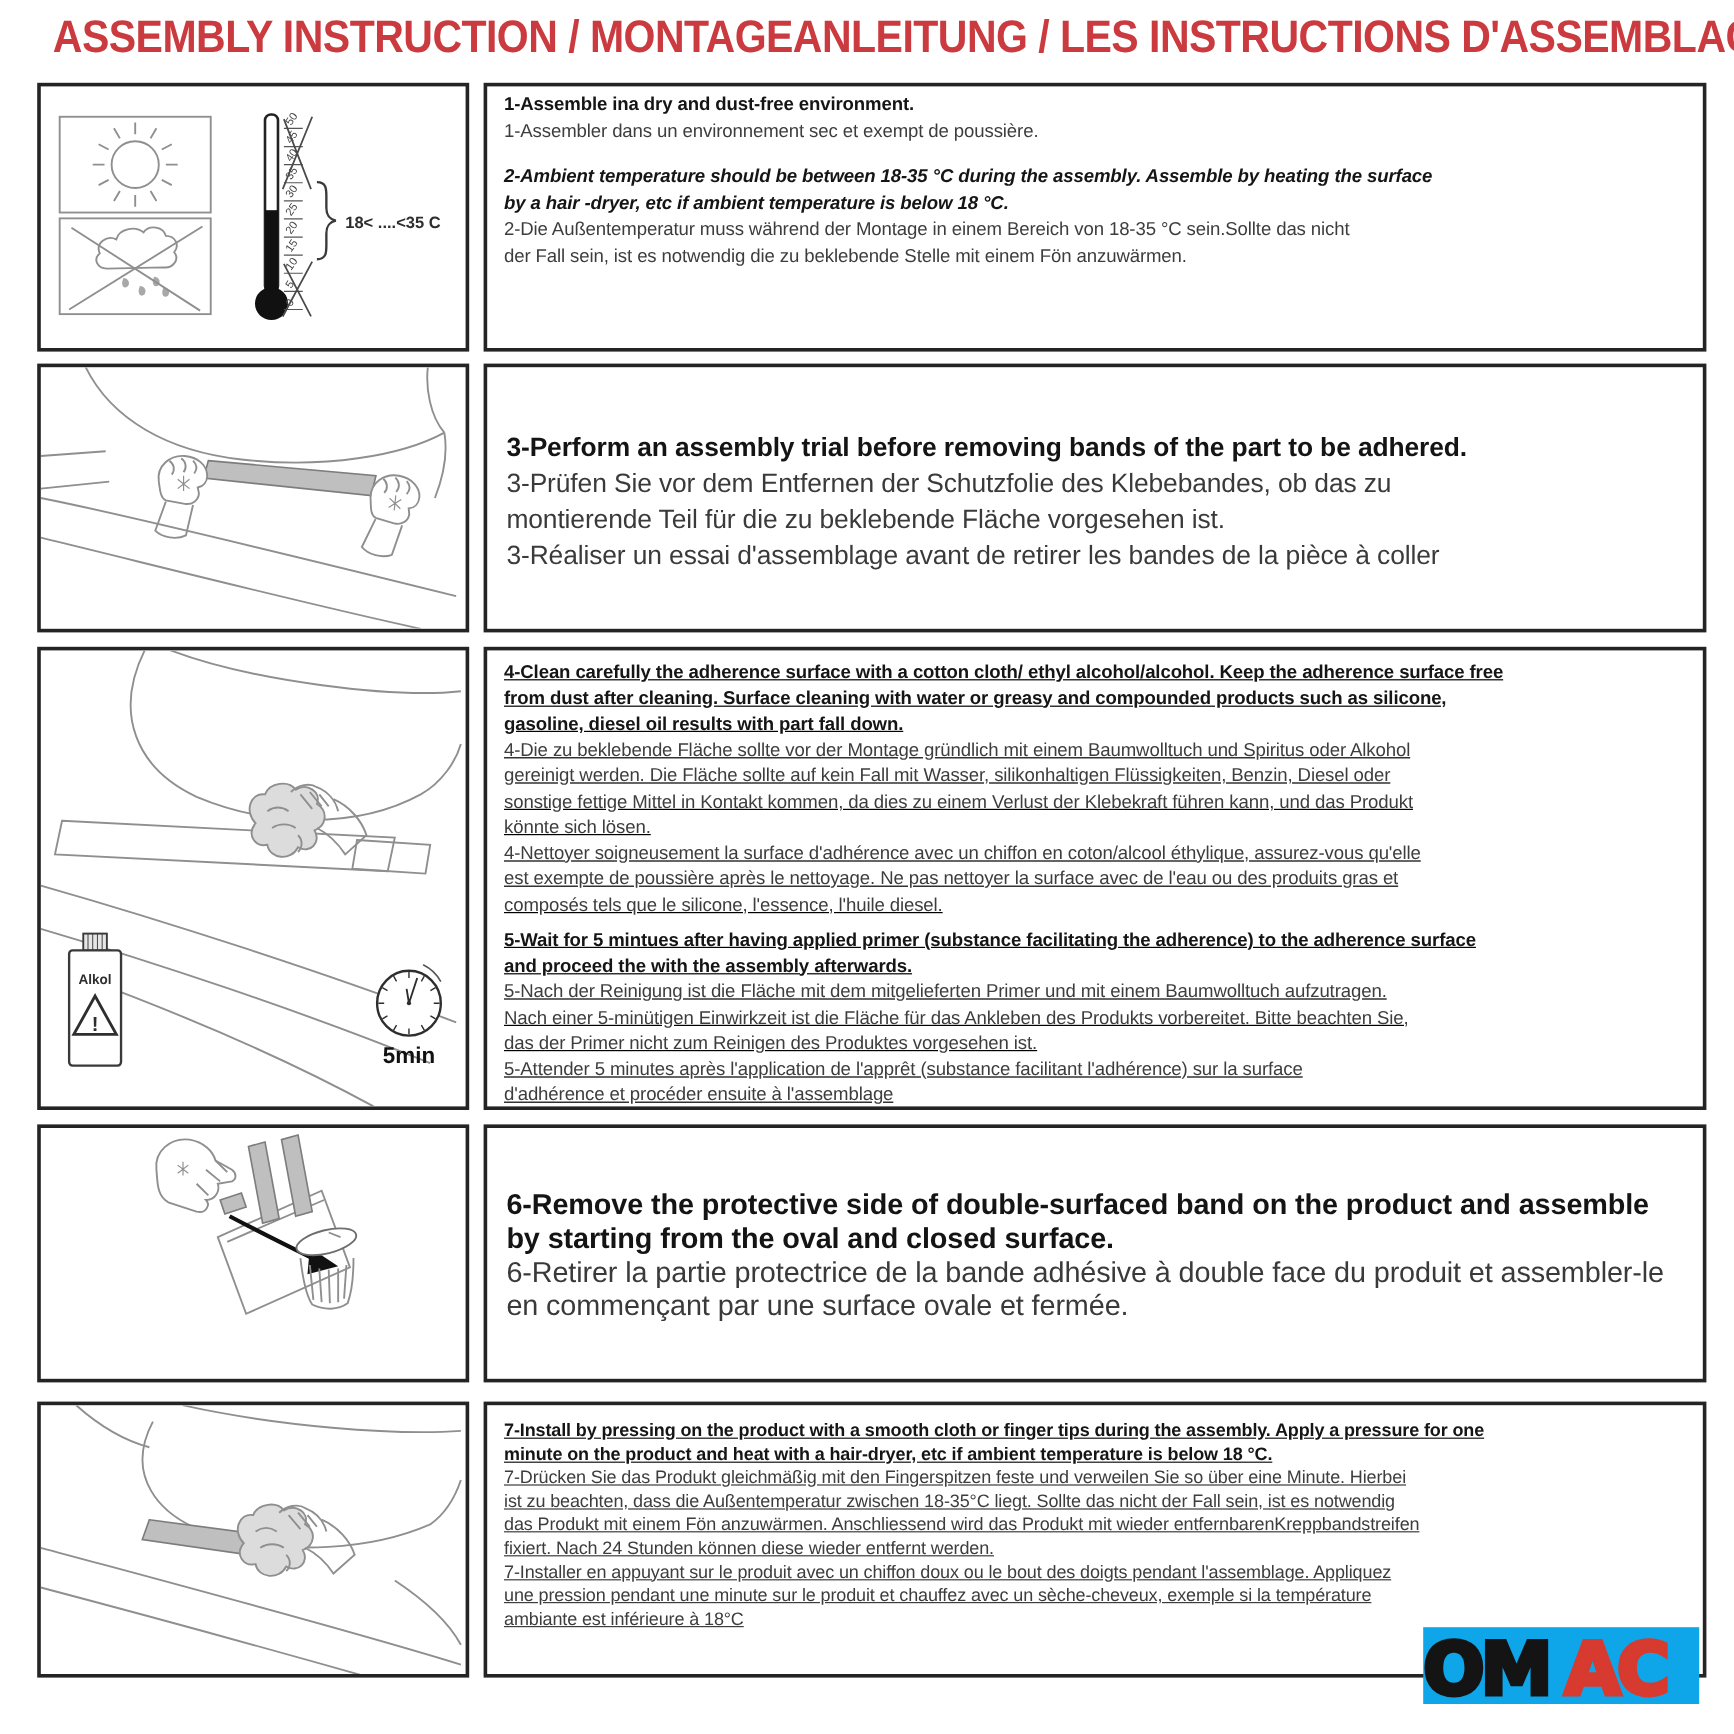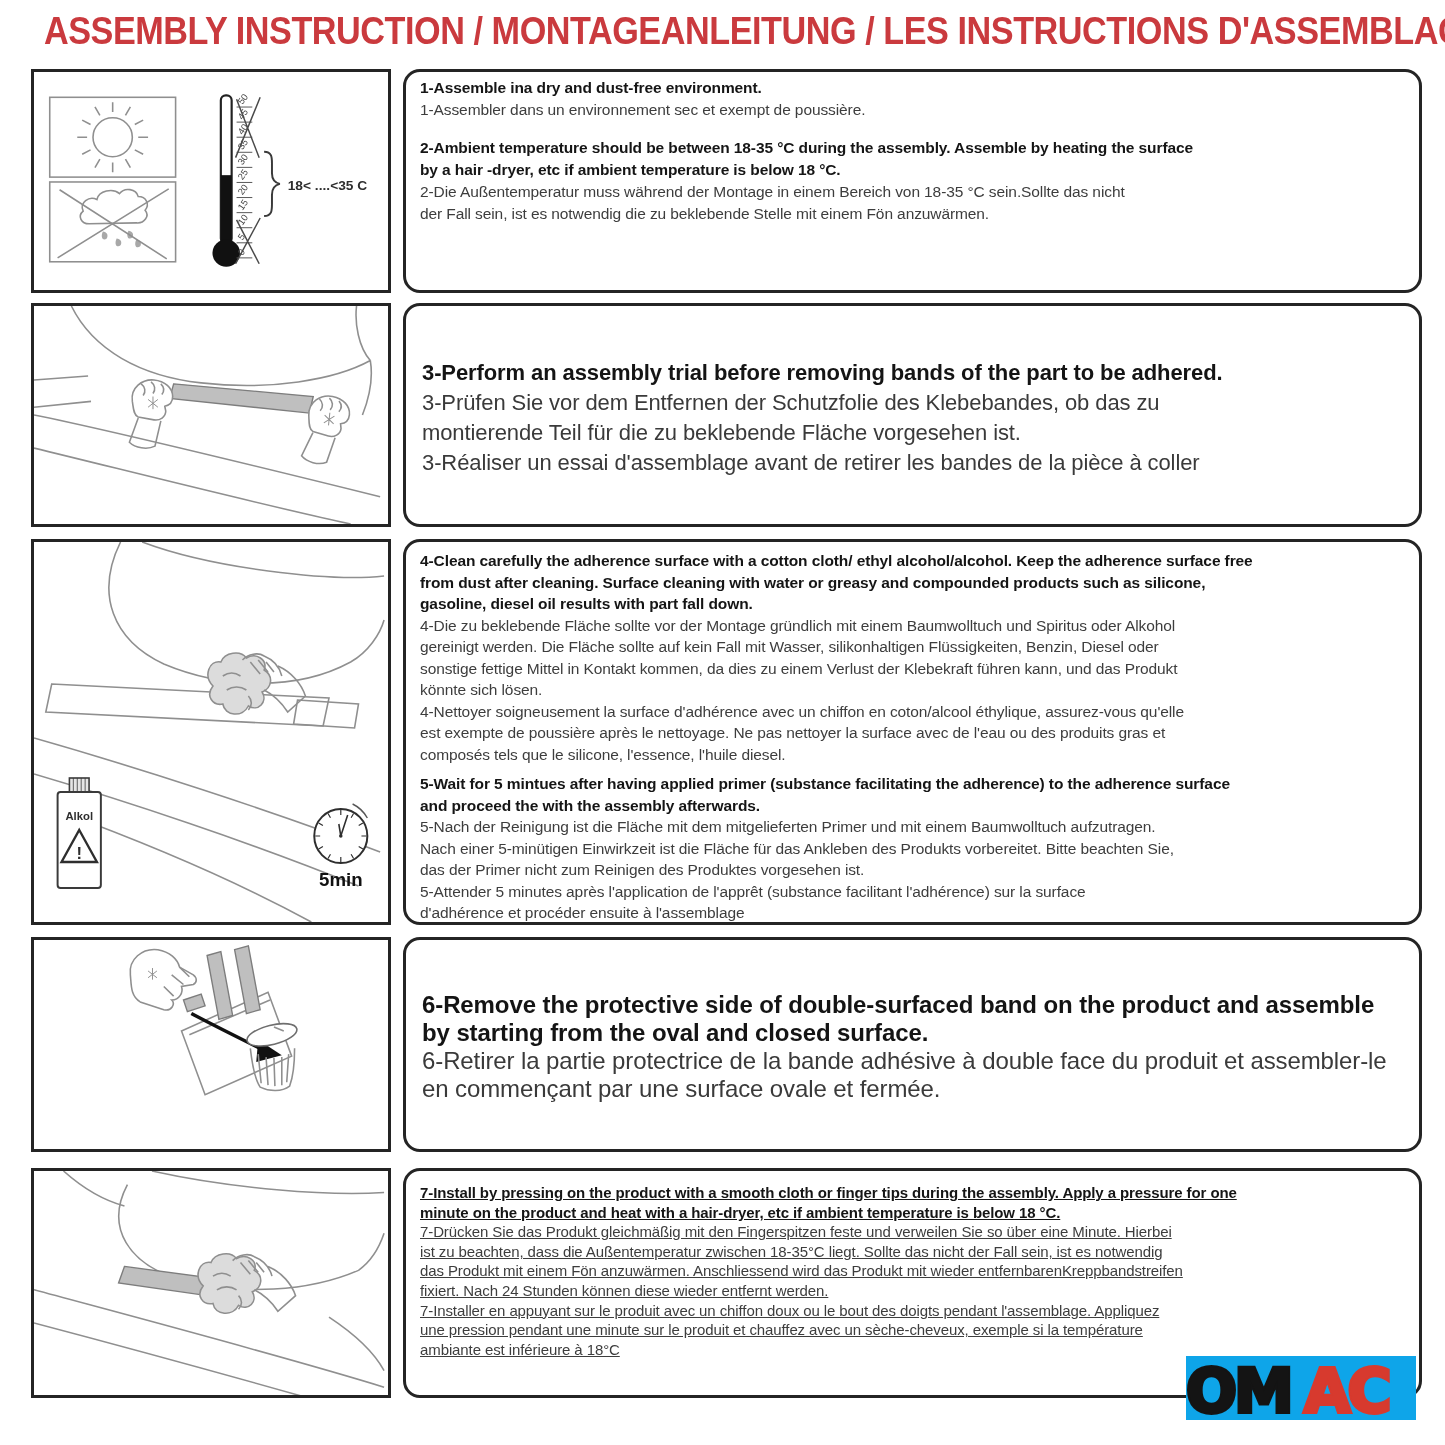--- a/index.html
+++ b/index.html
@@ -3,34 +3,34 @@
 <meta charset="utf-8">
 <style>
   html,body{margin:0;padding:0;background:#ffffff;}
   .page{position:relative;width:1445px;height:1445px;background:#fff;overflow:hidden;
         font-family:"Liberation Sans","DejaVu Sans",sans-serif;}
   .doc-title{position:absolute;left:44px;top:10px;font-size:38px;font-weight:800;
         color:#ca3a3e;letter-spacing:-0.5px;white-space:nowrap;
         transform:scaleX(0.9);transform-origin:left top;}
   .box{position:absolute;background:#fff;border:3px solid #242424;box-sizing:border-box;overflow:hidden;}
   .fig{left:31px;width:360px;}
-  .txt{left:403px;width:1019px;padding:5px 8px 0 14px;border-radius:17px;}
+  .txt{left:403px;width:1019px;padding:5px 8px 0 14px;}
   .r1{top:69px;height:224px;}
   .r2{top:303px;height:224px;}
-  .r3{top:539px;height:386px;}
+  .r3{top:539px;height:386px;text-decoration:underline;}
   .r4{top:937px;height:215px;}
   .r5{top:1168px;height:230px;}
   .txt p{margin:0;white-space:pre-line;letter-spacing:-0.1px;}
   .small p{font-size:15.5px;line-height:22px;color:#3d3d3d;}
   .r3t p{line-height:21.5px;}
   .r3t{padding-top:8px;}
   .r5t{padding-top:12px;}
   .r5t p{font-size:15px;line-height:19.6px;text-decoration:underline;}
   .small p.b{font-weight:bold;color:#151515;}
-  .gap{margin-top:16px !important;}
+  .gap{margin-top:16px !important;font-style:italic;}
   .gap-sm{margin-top:8px !important;}
   .big{display:flex;flex-direction:column;justify-content:center;padding-left:16px;}
   .big p{color:#3a3a3a;}
   .big p.b{font-weight:bold;color:#141414;}
   .r2t p{font-size:22px;line-height:30px;}
   .r4t p{font-size:24px;line-height:28px;}
   .fig svg{position:absolute;left:0;top:0;width:100%;height:100%;}
   .logo{position:absolute;left:1186px;top:1356px;width:230px;height:64px;background:#0ea5e9;}
   .ln{stroke:#8f8f8f;stroke-width:1.6;fill:none;}
   .dk{stroke:#3a3a3a;stroke-width:2;fill:none;}

